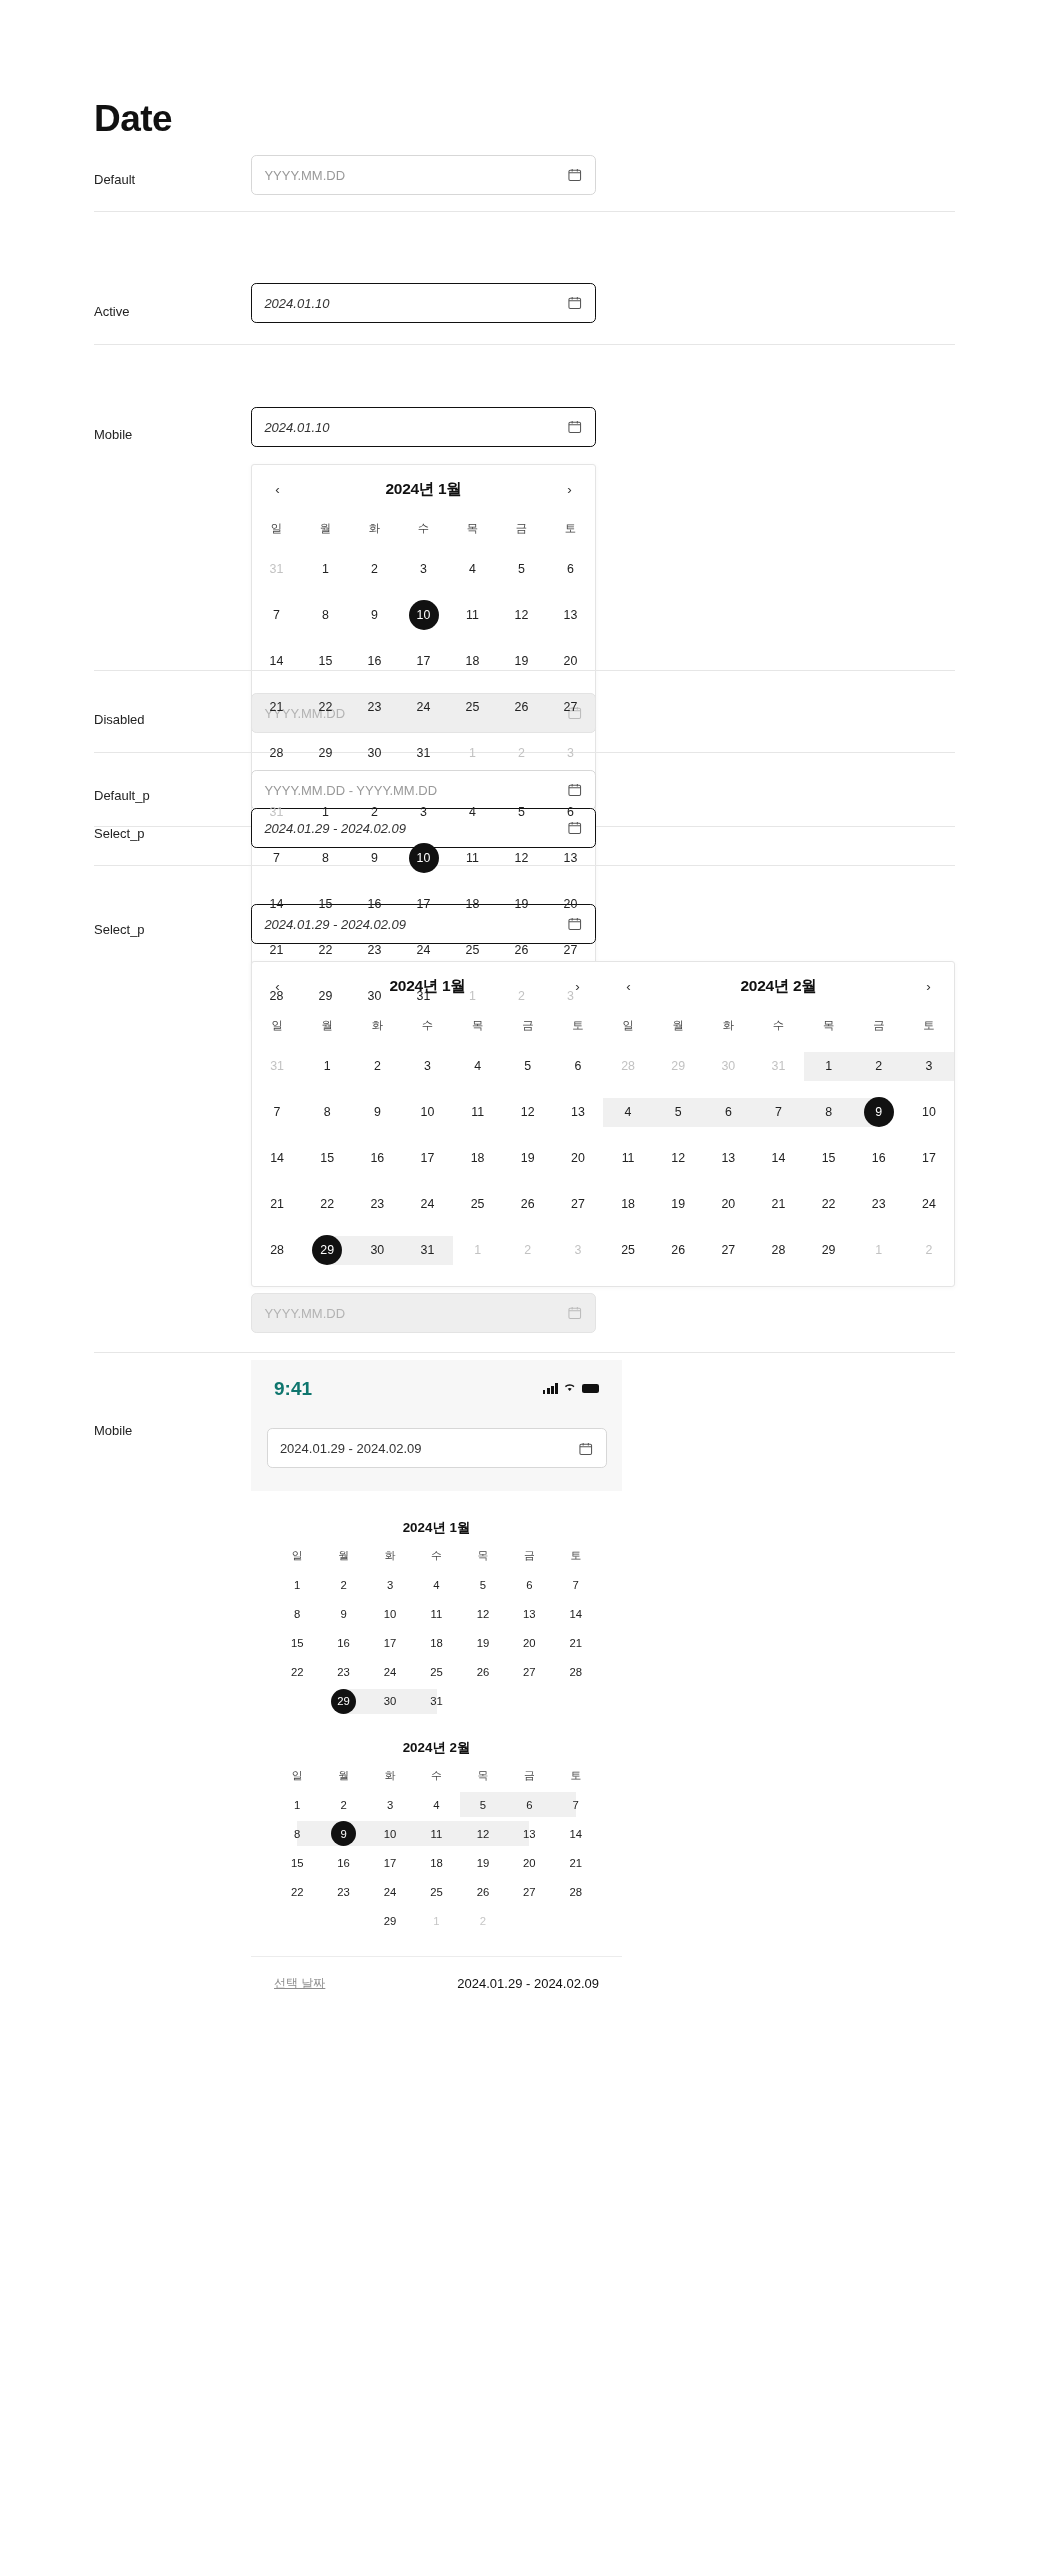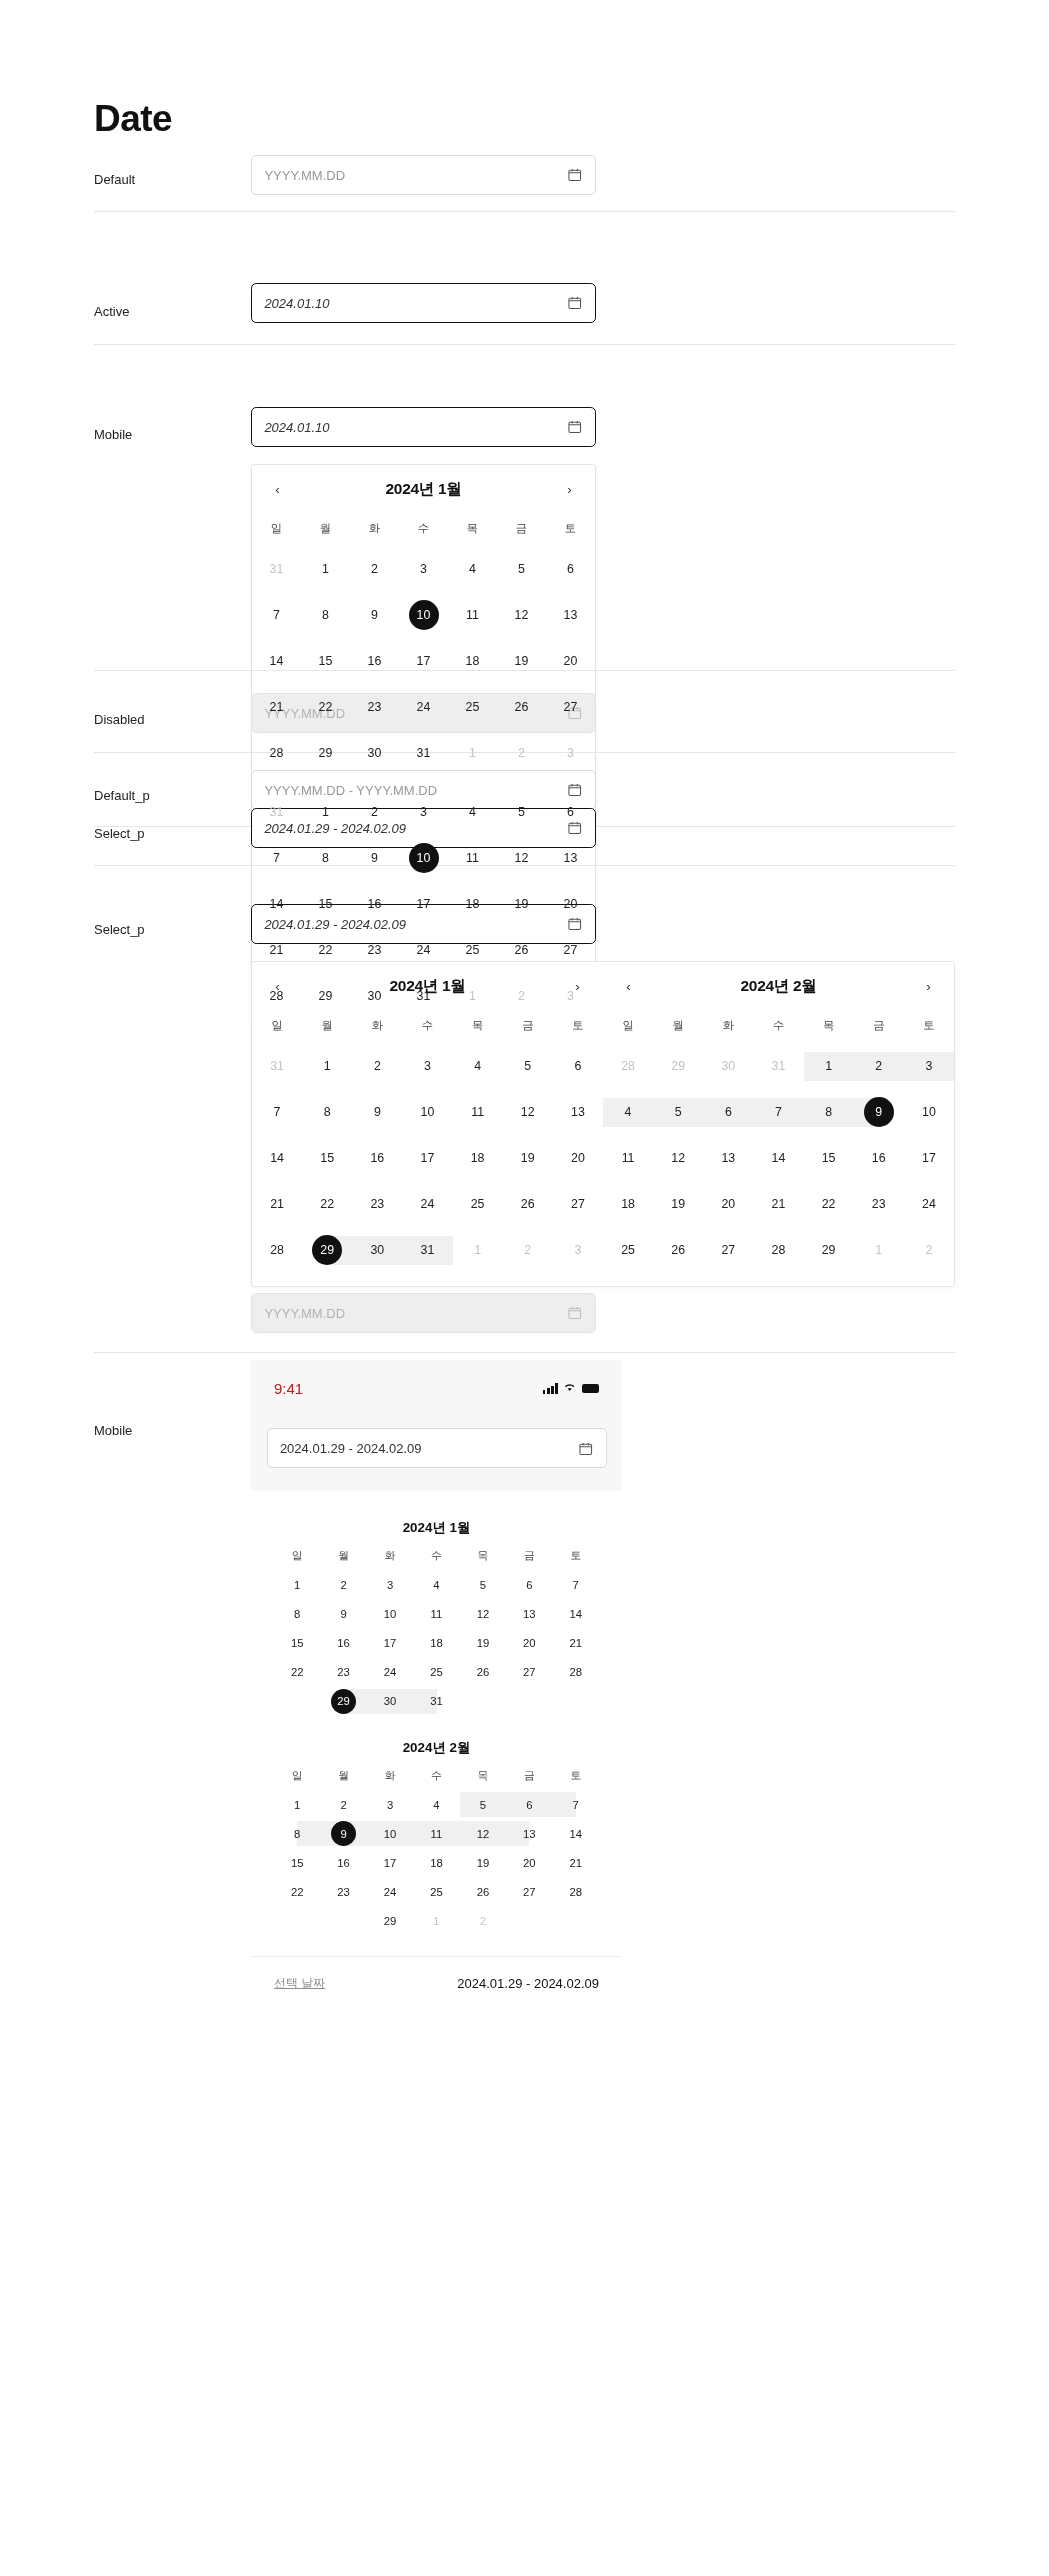--- a/index.html
+++ b/index.html
@@ -165,21 +165,21 @@
     background: #ffffff;
   }
   .mobile-status {
     height: 57px;
     background: #f7f7f7;
     display: flex;
     align-items: center;
     justify-content: space-between;
     padding: 0 23px;
   }
-  .mobile-time { font-size: 15px; font-weight: normal; color:#b91c1c; }
+  .mobile-time { font-size: 19px; font-weight: bold; color:#0f766e; }
   .mobile-icons { display: flex; align-items: center; gap: 5.2px; }
   .bars { display:flex; align-items:flex-end; gap:1.5px; height:10.3px; }
   .bars i { width:2.6px; background:#111; display:block; }
   .bars i:nth-child(1){height:3.6px}
   .bars i:nth-child(2){height:5.7px}
   .bars i:nth-child(3){height:7.7px}
   .bars i:nth-child(4){height:10.3px}
   .batt { width:17.5px; height:8.8px; border-radius:2.1px; background:#111; }
   .mobile-fieldwrap {
     background: #f7f7f7;

